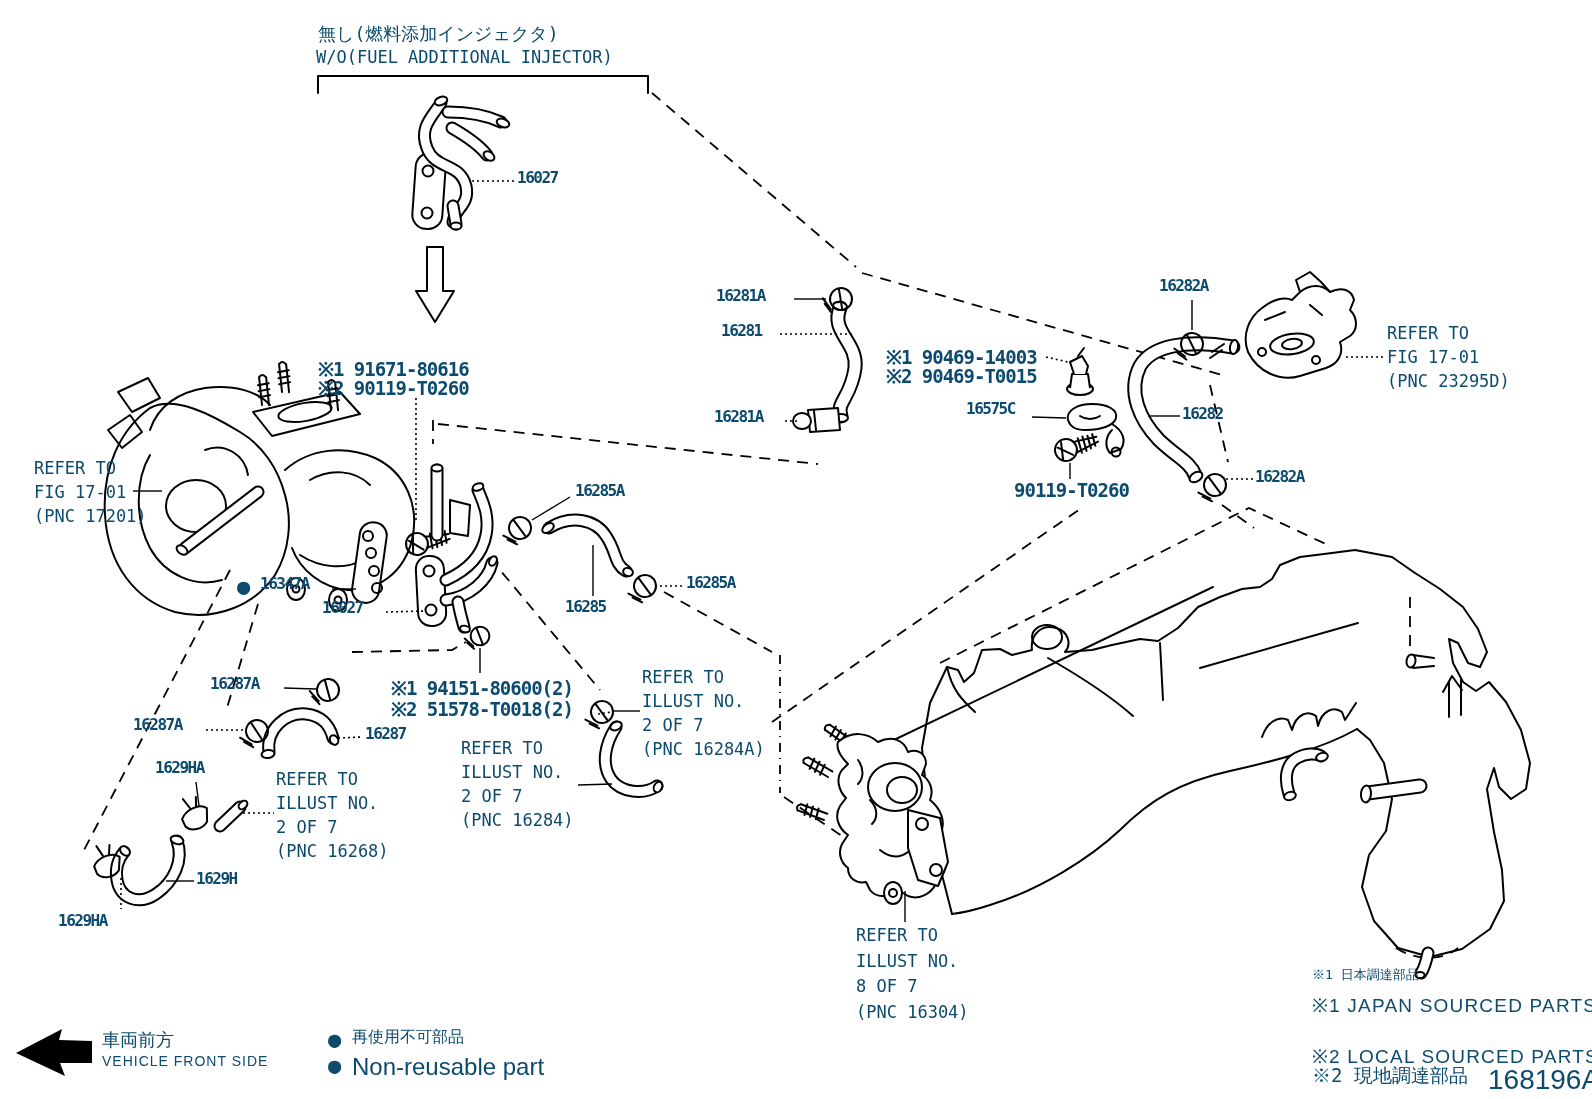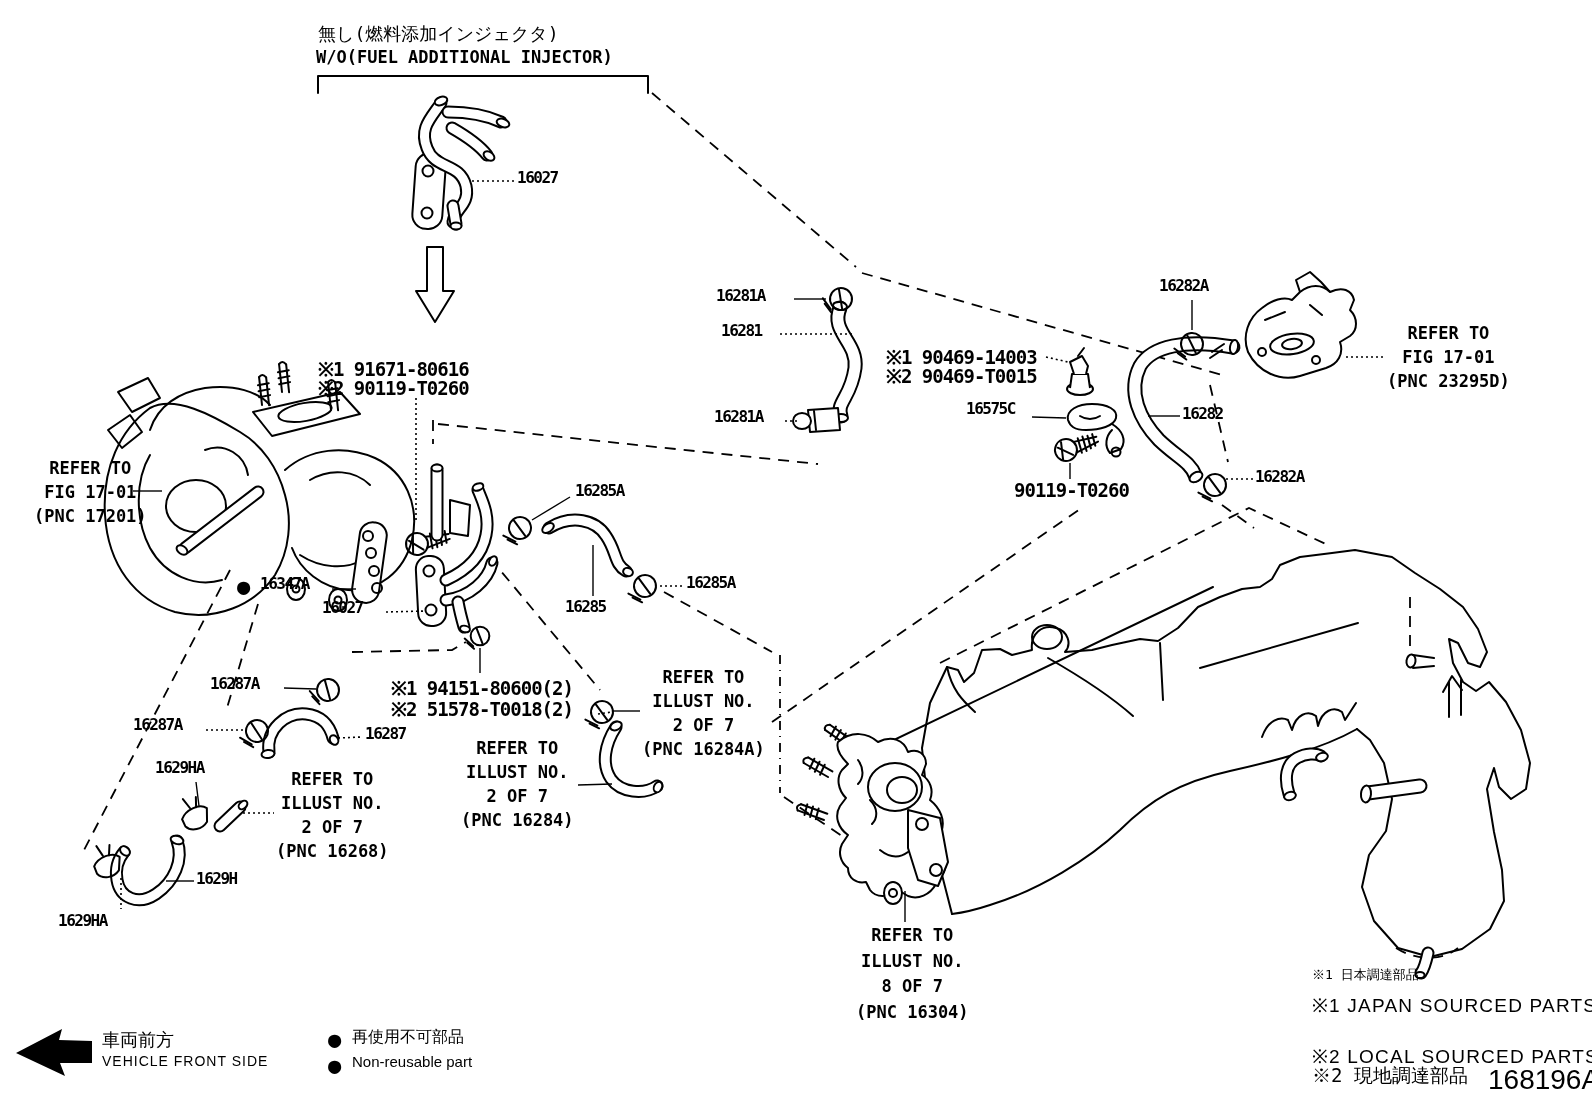--- a/index.html
+++ b/index.html
@@ -1,34 +1,34 @@
 <!DOCTYPE html>
 <html><head>
 <meta charset="utf-8">
 <style>
   html,body{margin:0;padding:0;background:#fff;}
   #fig{position:relative;width:1592px;height:1099px;background:#ffffff;overflow:hidden;
-       font-family:"DejaVu Sans Mono",monospace;color:#000000;}
+       font-family:"DejaVu Sans Mono",monospace;color:#0c4a6e;}
   #art{position:absolute;left:0;top:0;}
   svg *{vector-effect:non-scaling-stroke;}
   .s  {stroke:#000;stroke-width:2;fill:none;stroke-linejoin:round;stroke-linecap:round;}
   .sf {stroke:#000;stroke-width:2;fill:#fff;stroke-linejoin:round;}
   .blk{fill:#000;stroke:none;}
   .dash{stroke:#000;stroke-width:1.8;fill:none;stroke-dasharray:11 8;}
   .dashdot{stroke:#000;stroke-width:1.8;fill:none;stroke-dasharray:9 6 1 6;}
   .lead{stroke:#000;stroke-width:1.4;fill:none;}
   .dot {stroke:#000;stroke-width:1.6;fill:none;stroke-dasharray:2 3;}
   .tubeO{stroke:#000;stroke-width:13;fill:none;stroke-linecap:round;}
   .tubeI{stroke:#fff;stroke-width:9;fill:none;stroke-linecap:round;}
   .TubeO{stroke:#000;stroke-width:15;fill:none;stroke-linecap:round;}
   .TubeI{stroke:#fff;stroke-width:11;fill:none;stroke-linecap:round;}
   .lbl{position:absolute;white-space:nowrap;font-weight:bold;}
   .pn{font-size:16px;letter-spacing:-1.5px;}
   .note{font-size:19px;letter-spacing:-1px;}
-  .ref{font-size:17px;font-weight:bold;letter-spacing:0;text-align:center;}
+  .ref{font-size:17px;font-weight:normal;letter-spacing:0;}
   .ref div{height:24px;}
   .jp{font-weight:normal;}
   .sans{font-family:"Liberation Sans",sans-serif;font-weight:normal;}
   .bullet{font-size:22px;line-height:20px;}
 </style>
 </head>
 <body>
 
 <div id="fig">
 
@@ -402,21 +402,21 @@
   <div style="height:25.5px">8 OF 7</div>
   <div style="height:25.5px">(PNC 16304)</div>
 </div>
 
 <div class="lbl jp" style="left:102px;top:1028px;font-size:18px">車両前方</div>
 <div class="lbl sans" style="left:102px;top:1053px;font-size:14px;letter-spacing:1px">VEHICLE FRONT SIDE</div>
 
 <span class="lbl bullet" style="left:328px;top:1030px">●</span>
 <div class="lbl jp" style="left:352px;top:1027px;font-size:16px">再使用不可部品</div>
 <span class="lbl bullet" style="left:328px;top:1056px">●</span>
-<div class="lbl sans" style="left:352px;top:1053px;font-size:15px">Non-reusable part</div>
+<div class="lbl sans" style="left:352px;top:1053px;font-size:24px">Non-reusable part</div>
 
 <div class="lbl jp" style="left:1312px;top:966px;font-size:13px">※1 日本調達部品</div>
 <div class="lbl sans" style="left:1312px;top:992px;font-size:19px;letter-spacing:1.2px">※1 JAPAN SOURCED PARTS</div>
 <div class="lbl jp" style="left:1312px;top:1063px;font-size:19px">※2 現地調達部品</div>
 <div class="lbl sans" style="left:1312px;top:1043px;font-size:19px;letter-spacing:1.2px">※2 LOCAL SOURCED PARTS</div>
 
 <div class="lbl sans" style="left:1488px;top:1064px;font-size:28px">168196A</div>
 
 </div>
 

